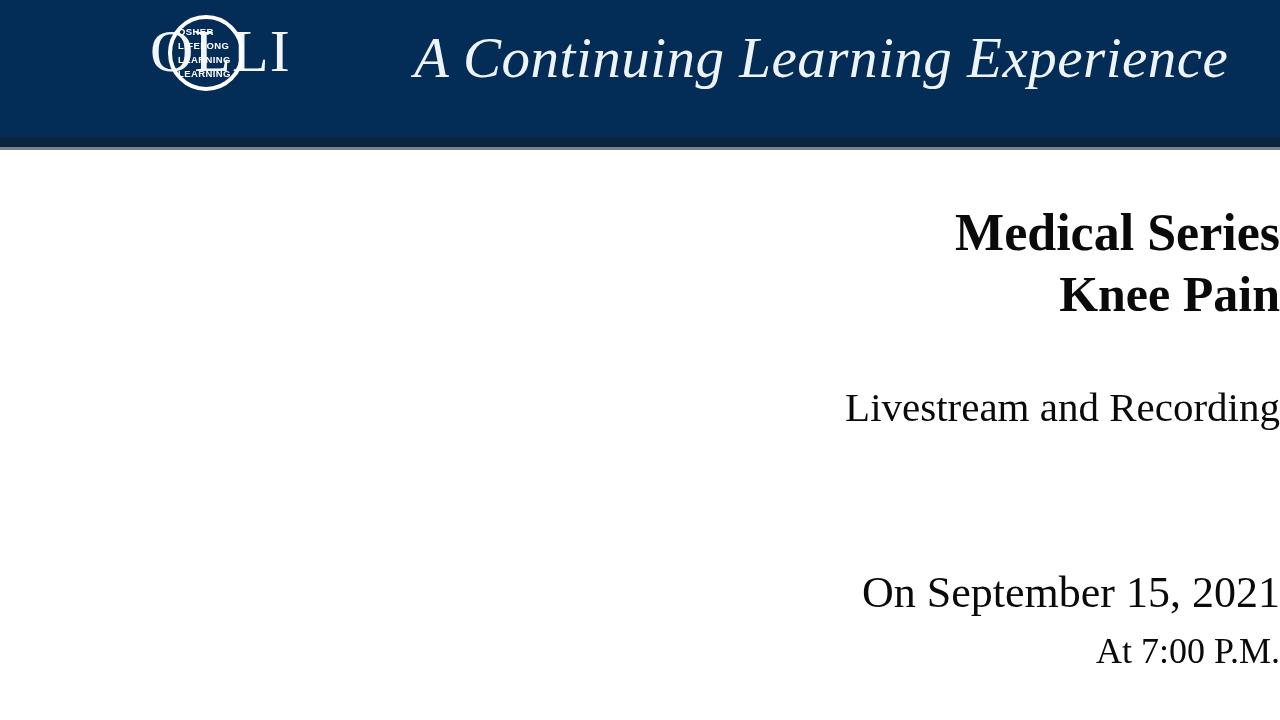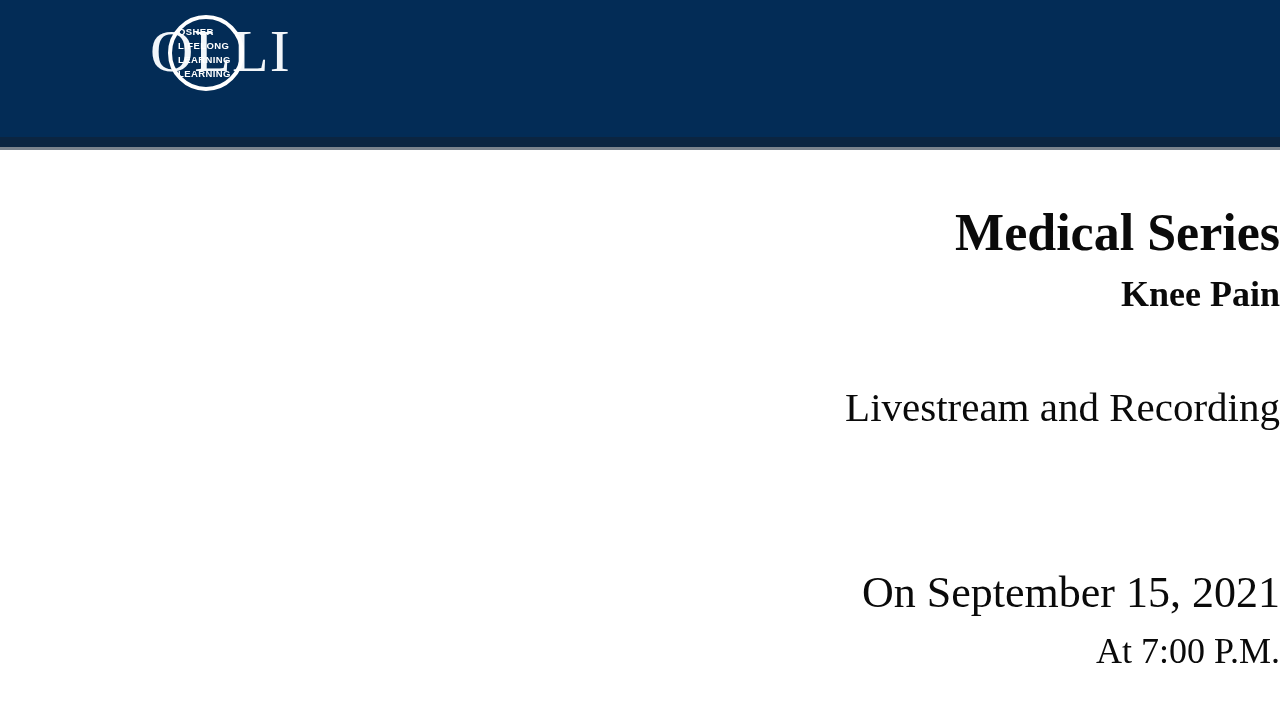--- a/index.html
+++ b/index.html
@@ -140,21 +140,21 @@
     top: 52px;
     font-size: 52px;
     line-height: 62px;
     font-weight: bold;
   }
 
   #title-topic {
     position: absolute;
     left: 0;
     top: 118px;
-    font-size: 36px;
+    font-size: 50px;
     line-height: 52px;
     font-weight: bold;
   }
 
   #subtitle-format {
     position: absolute;
     left: 0;
     top: 228px;
     font-size: 41px;
     line-height: 58px;
@@ -199,20 +199,21 @@
       <div id="olli-wordmark">OLLI</div>
       <div id="olli-ring"></div>
       <div id="olli-ring-text">
         <div>OSHER</div>
         <div>LIFELONG</div>
         <div>LEARNING</div>
         <div>LEARNING</div>
       </div>
     </div>
 
+    <div id="header-tagline">A Continuing Learning Experience</div>
 
     <div id="header-banner-bottom-strip"></div>
     <div id="header-banner-rule"></div>
   </div>
 
   <div id="body-area">
 
     <div class="line" id="title-series">Medical Series</div>
 
     <div class="line" id="title-topic">Knee Pain</div>

